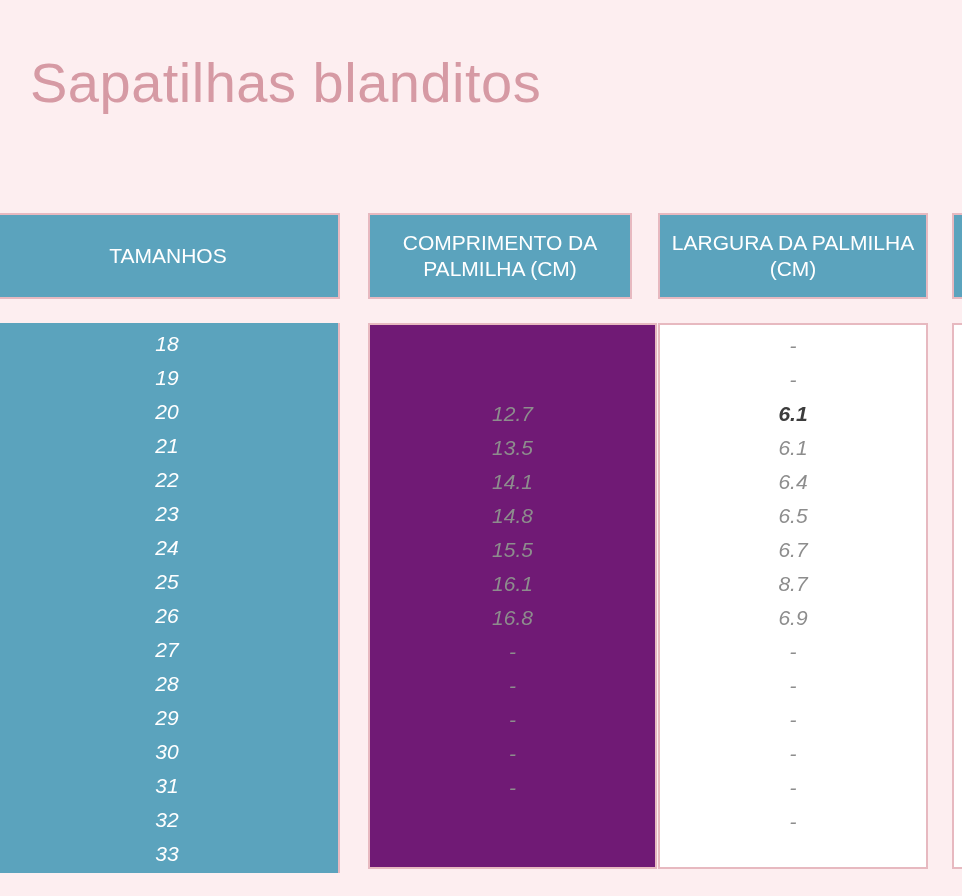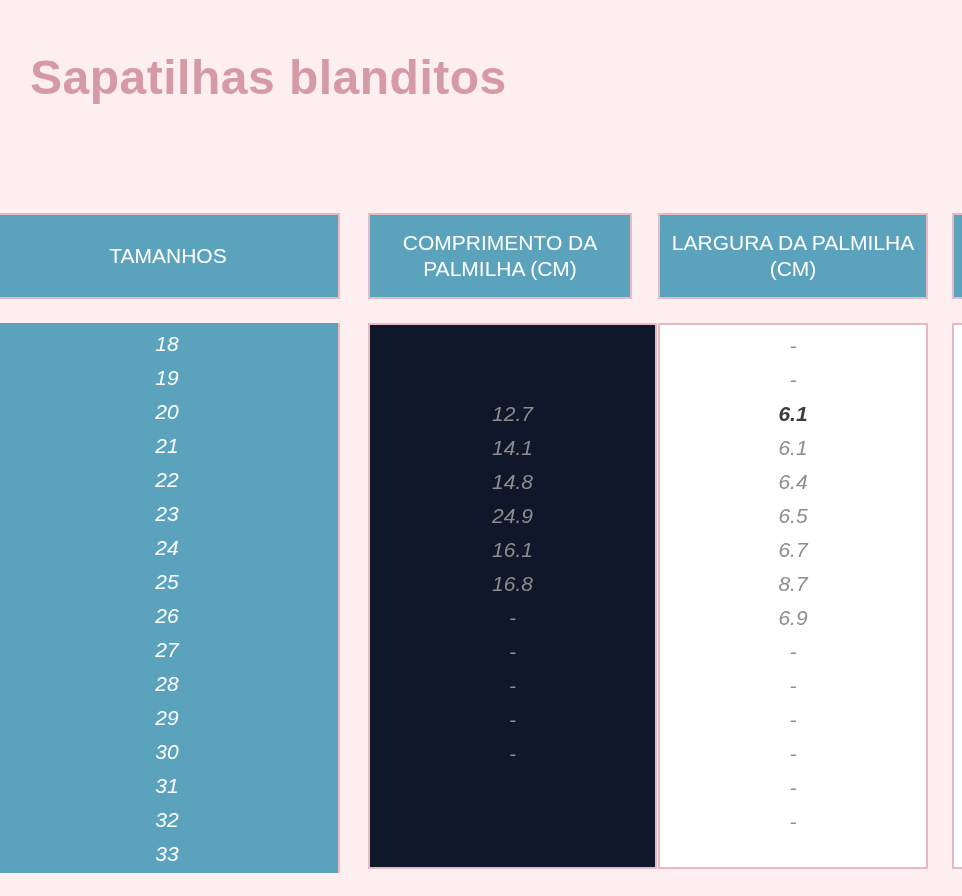--- a/index.html
+++ b/index.html
@@ -17,23 +17,23 @@
   .page {
     position: relative;
     width: 962px;
     height: 896px;
     box-sizing: border-box;
   }
   .title {
     position: absolute;
     left: 30px;
     top: 52px;
-    font-size: 48px;
+    font-size: 56px;
     line-height: 1.1;
-    font-weight: 700;
+    font-weight: 400;
     color: #d69aa4;
     letter-spacing: 0.5px;
     white-space: nowrap;
   }
 
   
   .headers {
     position: absolute;
     top: 213px;
     left: 0;
@@ -82,21 +82,21 @@
     width: 344px;
     height: 550px;
     background: #5ba3bd;
     border: none;
     border-right: 2px solid #e7b9c0;
   }
   .col-length {
     left: 368px;
     width: 289px;
     height: 546px;
-    background: #0f172a;
+    background: #701a75;
   }
   .col-width {
     left: 658px;
     width: 270px;
     height: 546px;
     background: #ffffff;
   }
   .col-extra {
     left: 952px;
     width: 120px;
@@ -148,23 +148,24 @@
         <div class="cell">29</div>
         <div class="cell">30</div>
         <div class="cell">31</div>
         <div class="cell">32</div>
         <div class="cell">33</div>
       </div>
     <div class="col col-length">
         <div class="cell"></div>
         <div class="cell"></div>
         <div class="cell">12.7</div>
+        <div class="cell">13.5</div>
         <div class="cell">14.1</div>
         <div class="cell">14.8</div>
-        <div class="cell">24.9</div>
+        <div class="cell">15.5</div>
         <div class="cell">16.1</div>
         <div class="cell">16.8</div>
         <div class="cell">-</div>
         <div class="cell">-</div>
         <div class="cell">-</div>
         <div class="cell">-</div>
         <div class="cell">-</div>
         <div class="cell"></div>
         <div class="cell"></div>
       </div>

